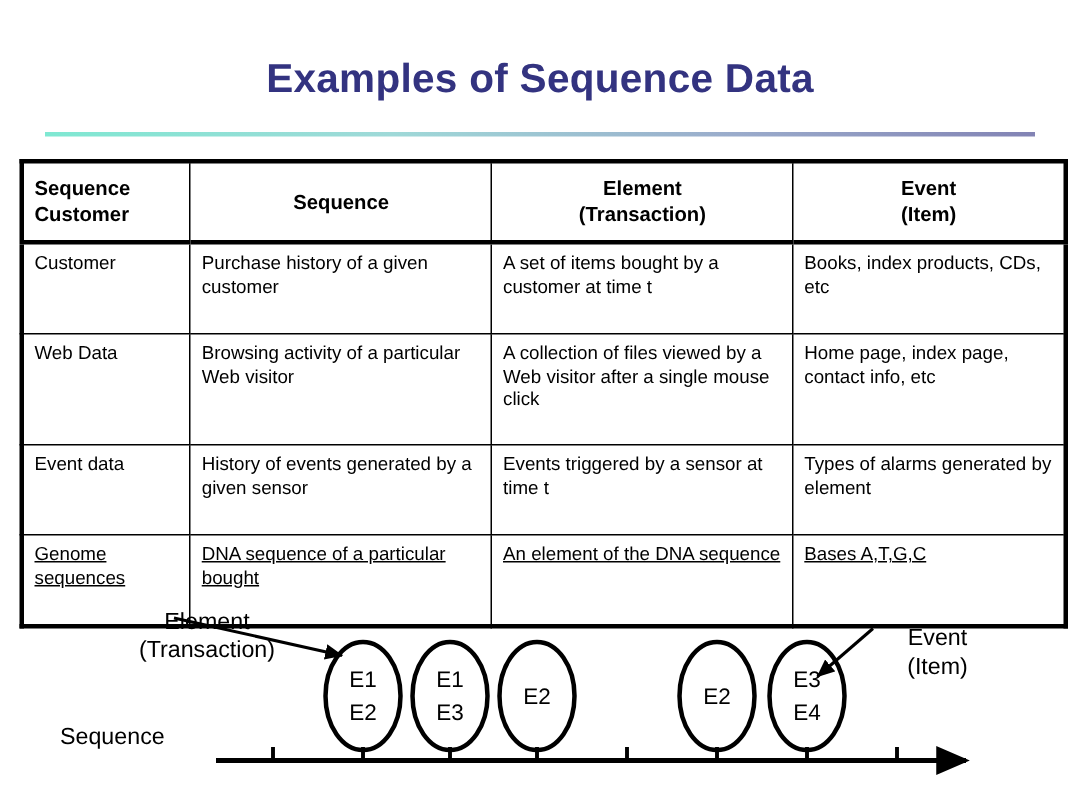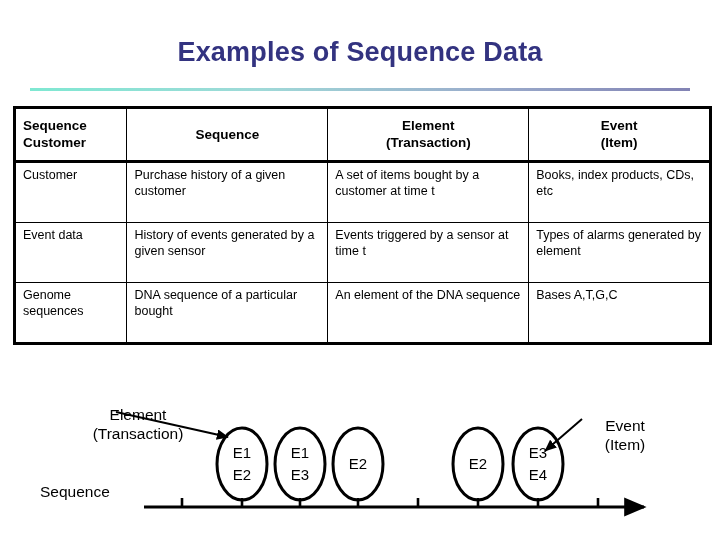--- a/index.html
+++ b/index.html
@@ -72,21 +72,21 @@
     text-align: left;
   }
   .col-db   { width: 112px; }
   .col-seq  { width: 200px; }
   .col-elem { width: 200px; }
   .col-evt  { width: 181px; }
 
   .row-h1 td { height: 48px; }
   .row-h2 td { height: 62px; }
   .row-h3 td { height: 48px; }
-  .row-h4 td { height: 48px; }
+  .row-h4 td { height: 48px; text-decoration: underline; }
 
   
   #diagram {
     position: absolute;
     left: 0;
     top: 396px;
     width: 720px;
     height: 144px;
   }
   #diagram-svg {
@@ -157,20 +157,26 @@
       </th>
     </tr>
   </thead>
   <tbody>
     <tr class="row-h1">
       <td>Customer</td>
       <td>Purchase history of a given customer</td>
       <td>A set of items bought by a customer at time t</td>
       <td>Books, index products, CDs, etc</td>
     </tr>
+    <tr class="row-h2">
+      <td>Web Data</td>
+      <td>Browsing activity of a particular Web visitor</td>
+      <td>A collection of files viewed by a Web visitor after a single mouse click</td>
+      <td>Home page, index page, contact info, etc</td>
+    </tr>
     <tr class="row-h3">
       <td>Event data</td>
       <td>History of events generated by a given sensor</td>
       <td>Events triggered by a sensor at time t</td>
       <td>Types of alarms generated by element</td>
     </tr>
     <tr class="row-h4">
       <td>Genome sequences</td>
       <td>DNA sequence of a particular bought</td>
       <td>An element of the DNA sequence</td>

